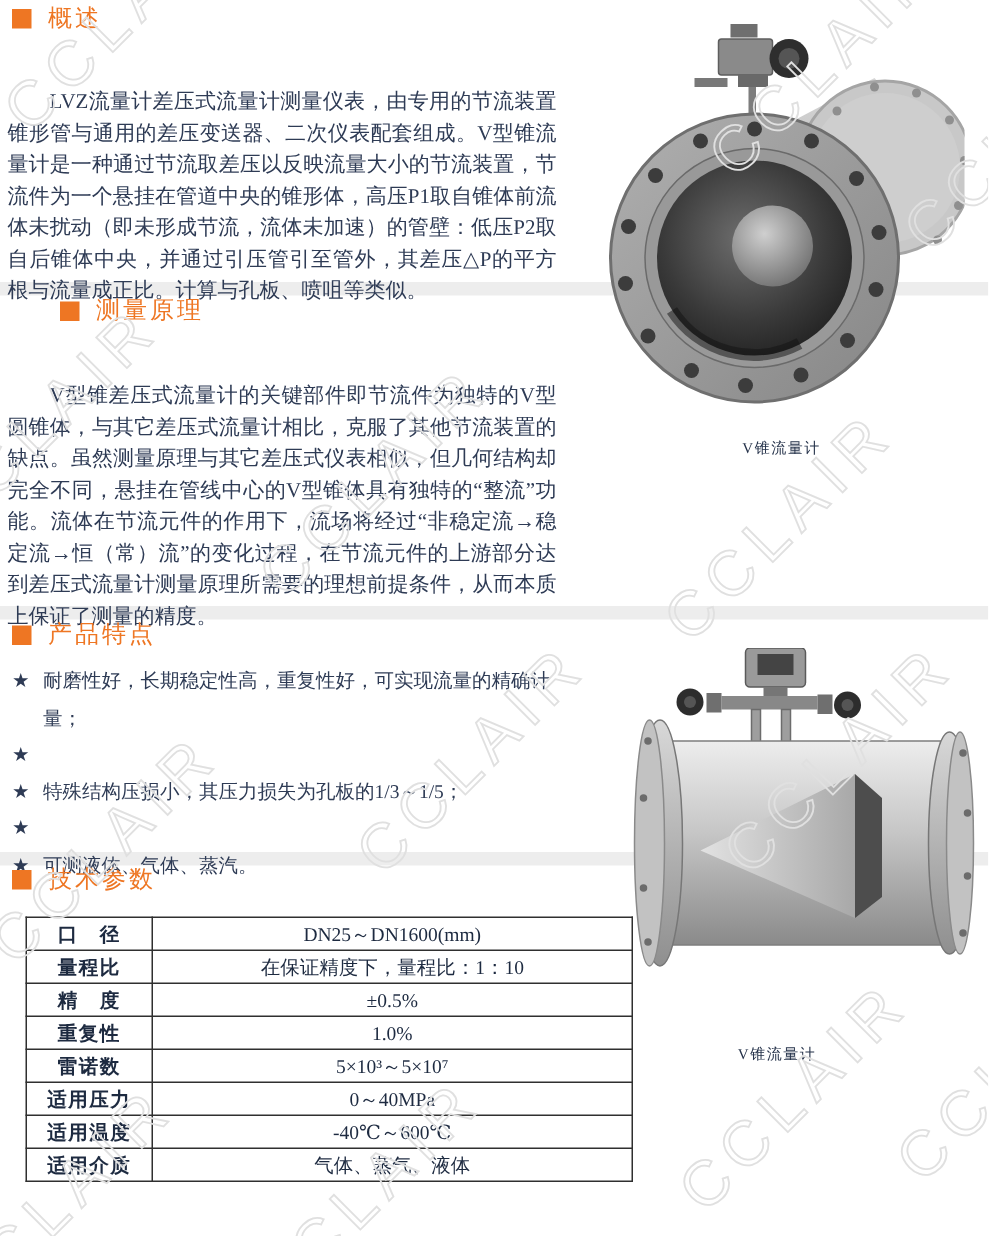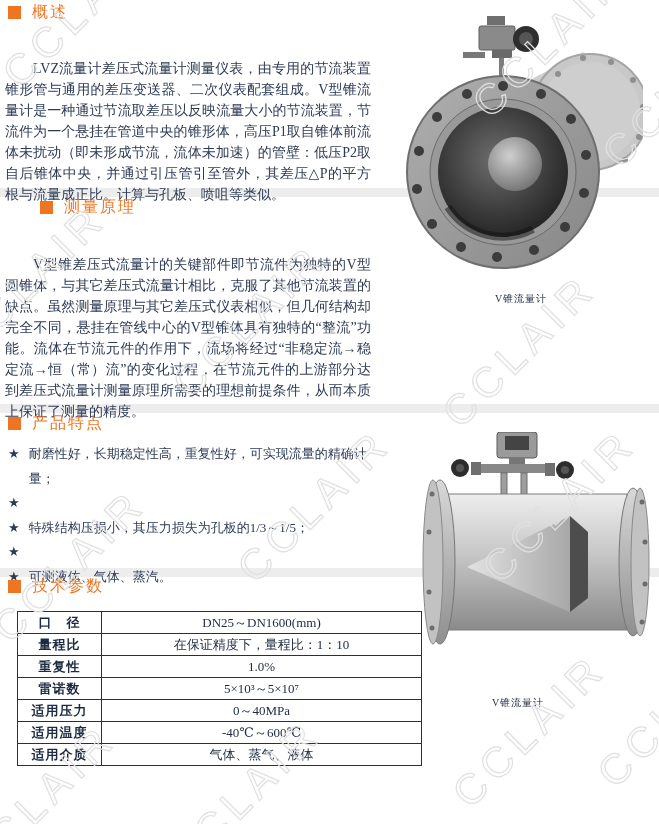--- a/index.html
+++ b/index.html
@@ -95,20 +95,24 @@
 
   <table class="specs">
     <tbody>
       <tr>
         <td class="spec-label">口　径</td>
         <td>DN25～DN1600(mm)</td>
       </tr>
       <tr>
         <td class="spec-label">量程比</td>
         <td>在保证精度下，量程比：1：10</td>
+      </tr>
+      <tr>
+        <td class="spec-label">精　度</td>
+        <td>±0.5%</td>
       </tr>
       <tr>
         <td class="spec-label">重复性</td>
         <td>1.0%</td>
       </tr>
       <tr>
         <td class="spec-label">雷诺数</td>
         <td>5×10³～5×10⁷</td>
       </tr>
       <tr>

